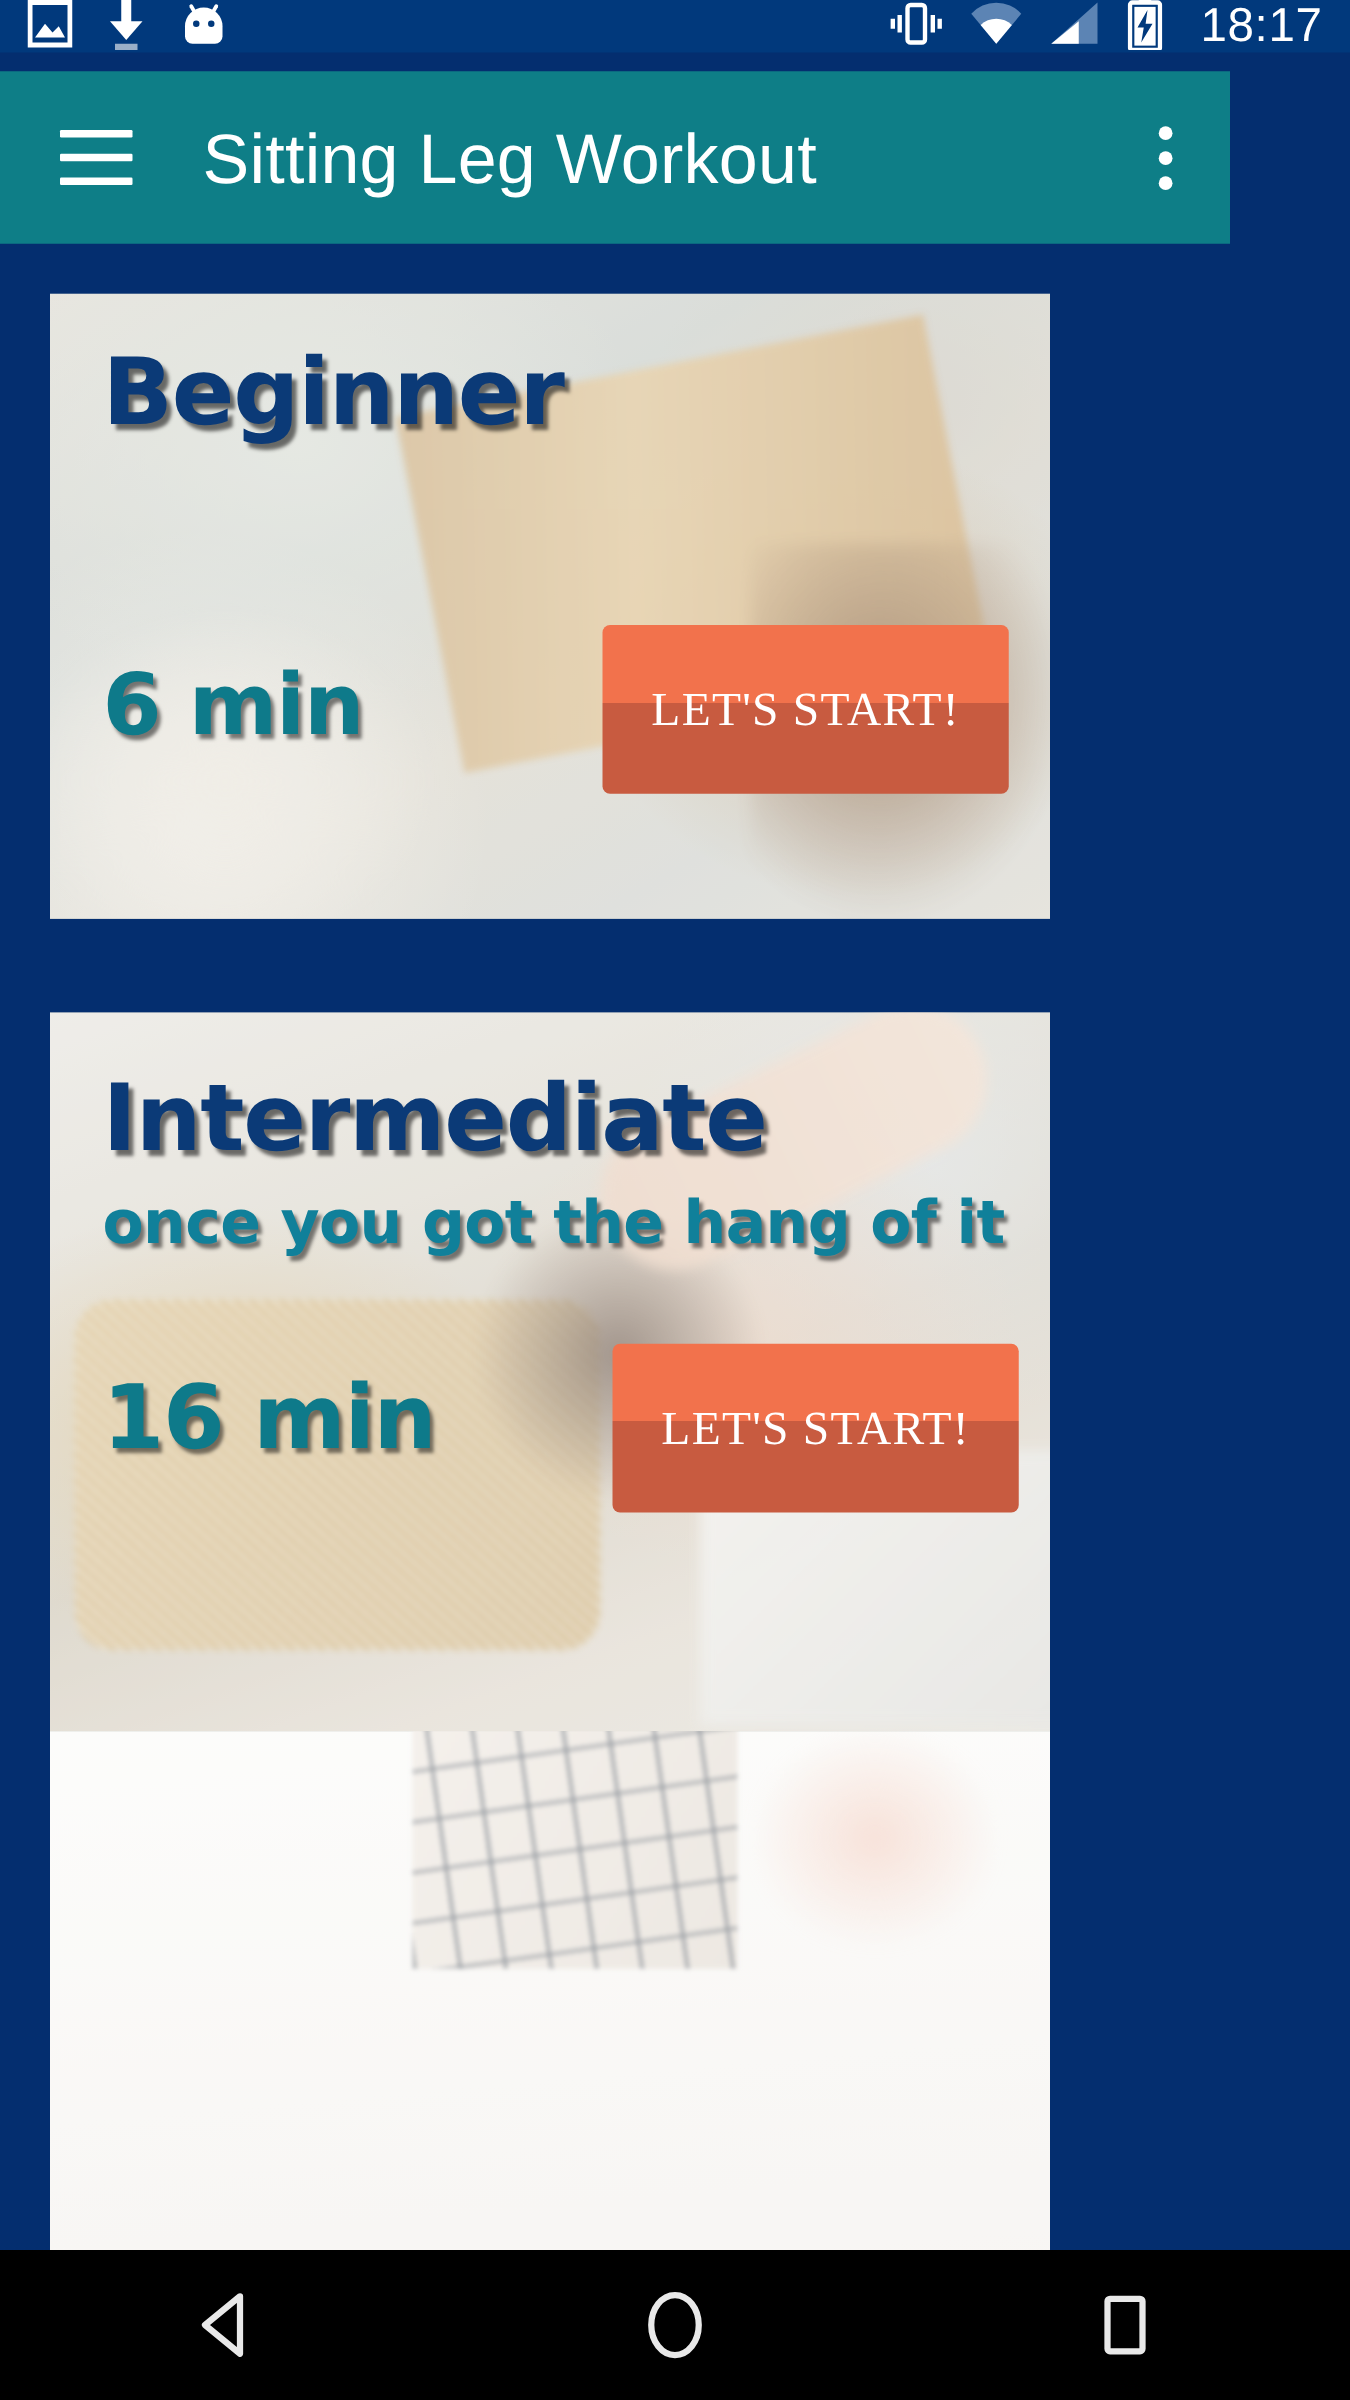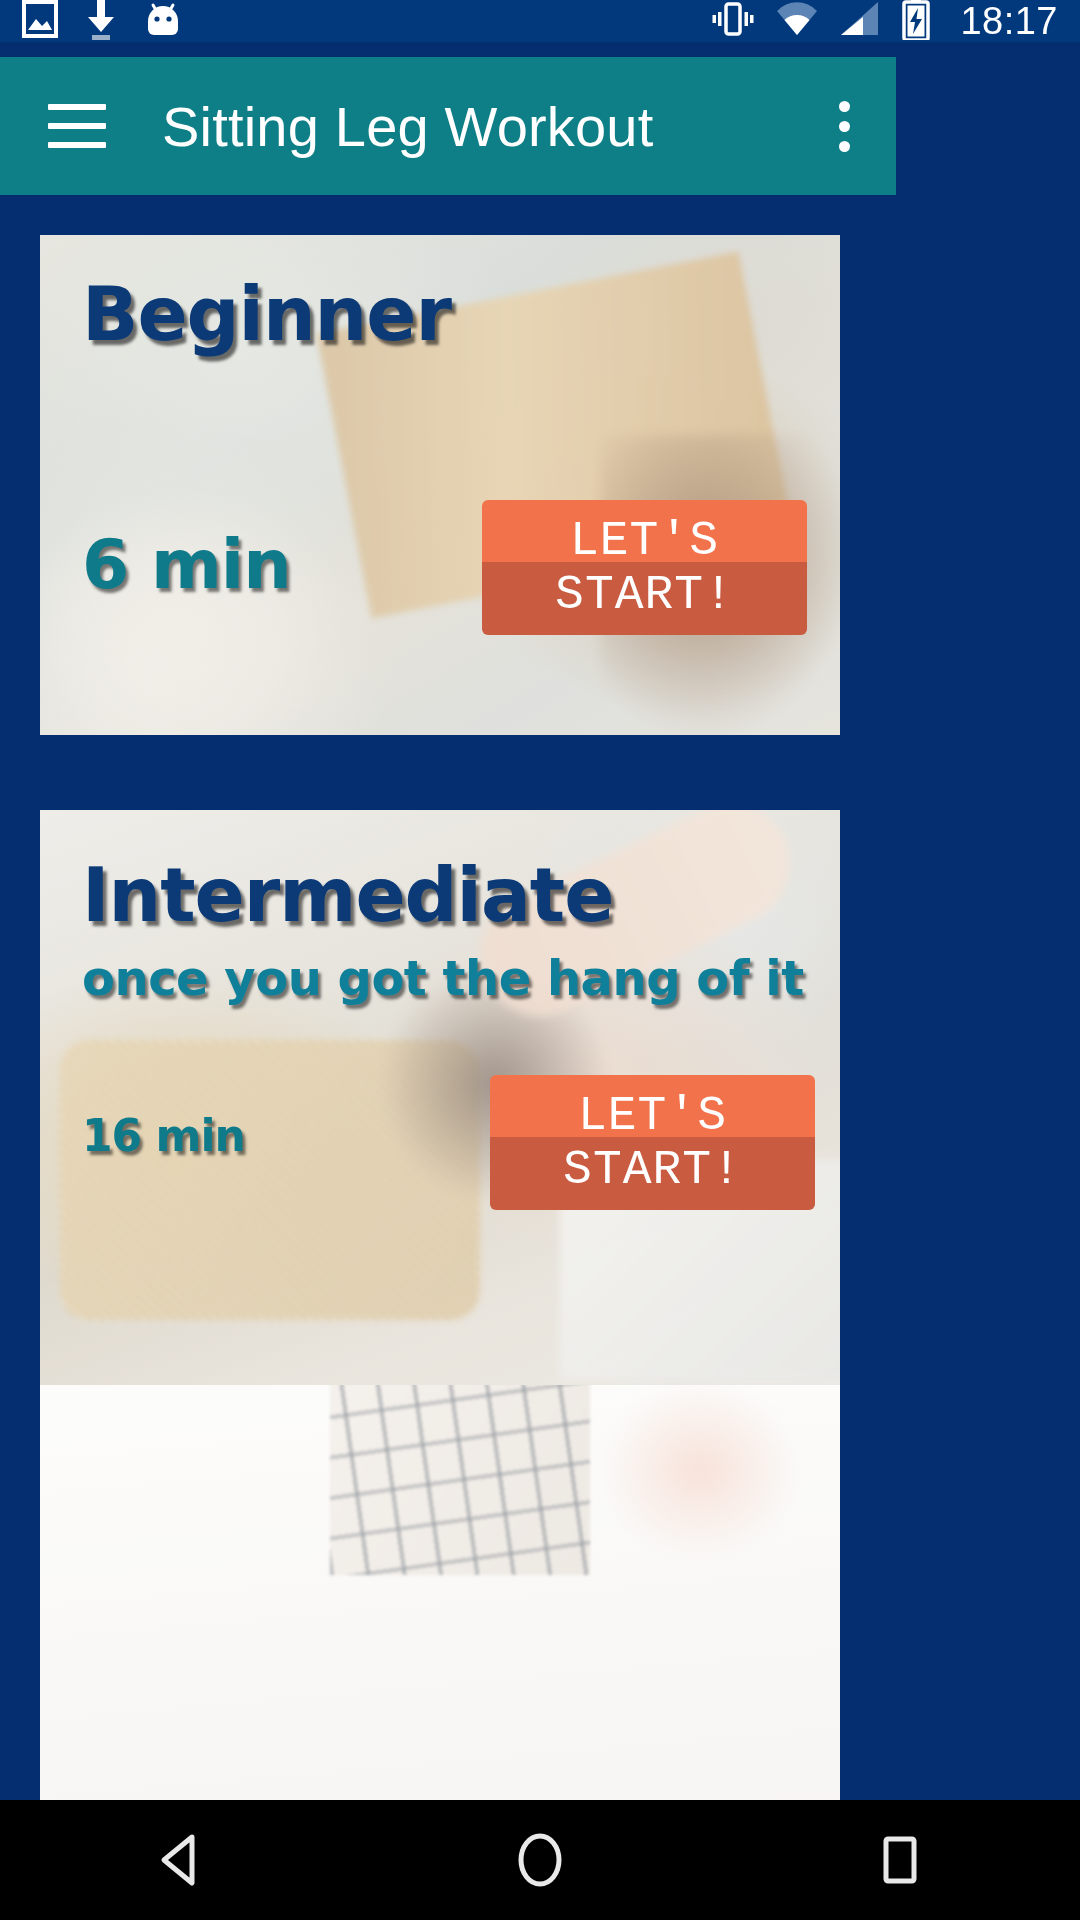--- a/index.html
+++ b/index.html
@@ -17,21 +17,21 @@
     background:#01397C; display:flex; align-items:center;
     padding:0 22px 0 22px;
   }
   .sb-left{ display:flex; align-items:center; gap:26px; }
   .sb-right{ margin-left:auto; display:flex; align-items:center; gap:22px; }
   .sb-clock{ color:#fff; font-size:38px; font-weight:400; letter-spacing:0.5px;
              font-family:"Liberation Sans", sans-serif; margin-left:8px; }
 
   
   .toolbar{
-    position:absolute; top:57px; left:0; width:896px; height:138px;
+    position:absolute; top:57px; left:0; width:984px; height:138px;
     background:#0E7E87; display:flex; align-items:center;
   }
   .hamburger{ width:58px; height:44px; margin-left:48px; display:flex;
               flex-direction:column; justify-content:space-between; cursor:pointer; }
   .hamburger span{ display:block; height:6px; background:#fff; border-radius:1px; }
   .toolbar-title{
     color:#ffffff; font-size:56px; font-weight:400; margin-left:56px;
     letter-spacing:0.2px; white-space:nowrap;
   }
   .overflow{ margin-left:auto; margin-right:46px; display:flex; flex-direction:column;
@@ -63,23 +63,23 @@
   .card-dur{
     position:absolute; color:#0E7A8A; font-weight:700;
     text-shadow:3px 4px 3px rgba(0,0,0,0.5);
     letter-spacing:-1px; white-space:nowrap;
     font-family:"DejaVu Sans", sans-serif;
   }
   .start-btn{
     position:absolute; border:none; cursor:pointer;
     border-radius:6px; overflow:hidden;
     background:linear-gradient(to bottom,#F2724C 0%,#F2724C 46%,#C85B40 46%,#C85B40 100%);
-    color:#ffffff; font-size:48px; font-weight:400; letter-spacing:1px;
+    color:#ffffff; font-size:38px; font-weight:400; letter-spacing:1px;
     display:flex; align-items:center; justify-content:center;
-    font-family:Liberation Mono, monospace;
+    font-family:Liberation Serif, serif;
   }
 
   
   .photo1{
     background:
       radial-gradient(ellipse 300px 260px at 640px 300px, rgba(180,140,90,0.55), rgba(180,140,90,0) 70%),
       radial-gradient(ellipse 380px 300px at 200px 120px, rgba(218,222,214,0.9), rgba(218,222,214,0) 72%),
       radial-gradient(ellipse 330px 330px at 120px 420px, rgba(236,233,226,0.95), rgba(236,233,226,0) 70%),
       radial-gradient(ellipse 300px 240px at 690px 90px,  rgba(200,196,186,0.8), rgba(200,196,186,0) 70%),
       linear-gradient(150deg,#dcd9cf 0%,#c7cdc7 34%,#d7d3c6 58%,#cfd1cb 78%,#d9d6cc 100%);
@@ -258,21 +258,21 @@
         <div class="seq"></div>
         <div class="head"></div>
         <div class="arm"></div>
       </div>
       <div class="overlay"></div>
 
       <div class="card-title" style="left:42px; top:42px; font-size:74px;">Intermediate</div>
 
       <div class="card-sub" style="left:42px; top:140px; font-size:48px;">once you got the hang of it</div>
 
-      <div class="card-dur" style="left:42px; top:300px; font-size:44px;">16 min</div>
+      <div class="card-dur" style="left:42px; top:282px; font-size:71px;">16 min</div>
 
       <button class="start-btn" style="left:450px; top:265px; width:325px; height:135px;">LET'S START!</button>
     </div>
 
     <div class="card" style="top:1190px; height:500px;">
       <div class="photo photo3">
         <div class="plaid"></div>
         <div class="skin"></div>
       </div>
       <div class="overlay"></div>

